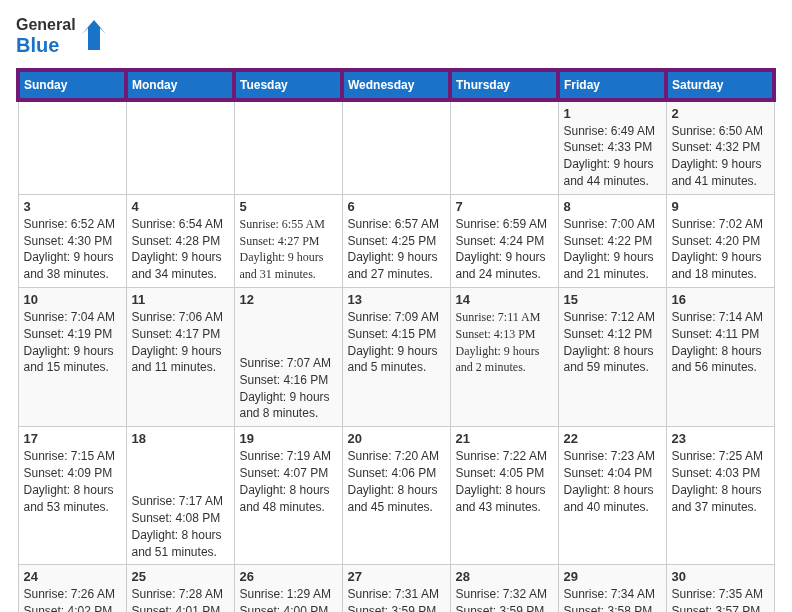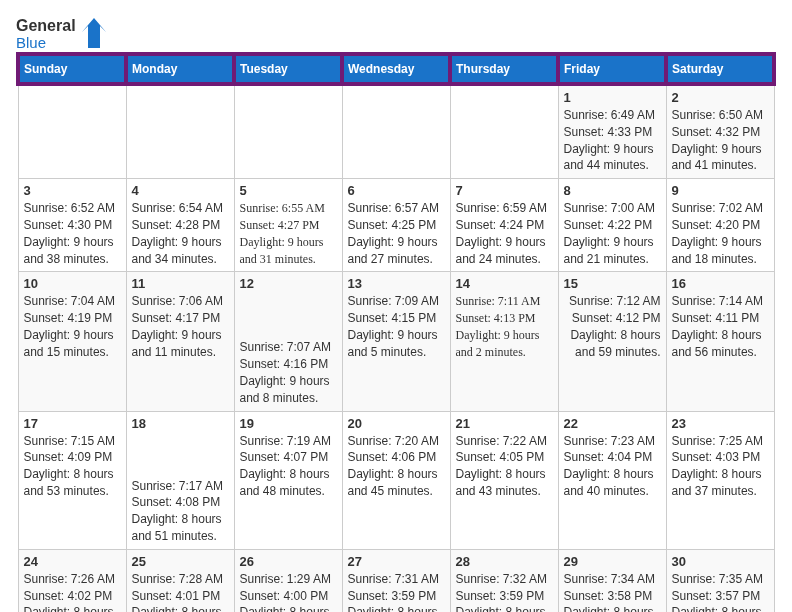--- a/index.html
+++ b/index.html
@@ -7,21 +7,21 @@
       font-family: Arial, sans-serif;
       background: #fff;
       width: 792px;
       min-height: 612px;
       padding: 16px;
     }
     .header {
       display: flex;
       justify-content: space-between;
       align-items: flex-start;
-      margin-bottom: 0;
+      margin-bottom: 12px;
     }
     .logo {
       display: flex;
       align-items: center;
       gap: 4px;
     }
     .title-block {
       text-align: right;
     }
     .month-year {
@@ -77,21 +77,21 @@
     }
   </style>
 </head>
 <body>
 
 <div class="header">
   <div class="logo">
   <div style="display:flex;align-items:center;gap:2px;">
     <div style="display:flex;flex-direction:column;line-height:1.1;">
       <span style="font-size:16px;font-weight:bold;color:#333;">General</span>
-      <span style="font-size:15px;font-weight:normal;color:#1a73c9;">Blue</span>
+      <span style="font-size:20px;font-weight:bold;color:#1a73c9;">Blue</span>
     </div>
     <svg width="28" height="36" viewBox="0 0 28 36" style="margin-left:2px;">
       <polygon points="14,2 26,16 20,10 20,32 8,32 8,10 2,16" fill="#1a73c9"></polygon>
     </svg>
   </div>
 </div>
 </div>
 
 <table>
   <thead>
@@ -209,21 +209,21 @@
         </td>
         <td>
           <span class="day-num">14</span>
           <div class="day-info" style="white-space: pre-line; font-family: Liberation Serif, serif;">Sunrise: 7:11 AM
 Sunset: 4:13 PM
 Daylight: 9 hours
 and 2 minutes.</div>
         </td>
         <td>
           <span class="day-num">15</span>
-          <div class="day-info" style="white-space: pre-line; text-align: right;">Sunrise: 7:12 AM
+          <div class="day-info" style="white-space: pre-line;">Sunrise: 7:12 AM
 Sunset: 4:12 PM
 Daylight: 8 hours
 and 59 minutes.</div>
         </td>
         <td>
           <span class="day-num">16</span>
           <div class="day-info" style="white-space: pre-line;">Sunrise: 7:14 AM
 Sunset: 4:11 PM
 Daylight: 8 hours
 and 56 minutes.</div>

